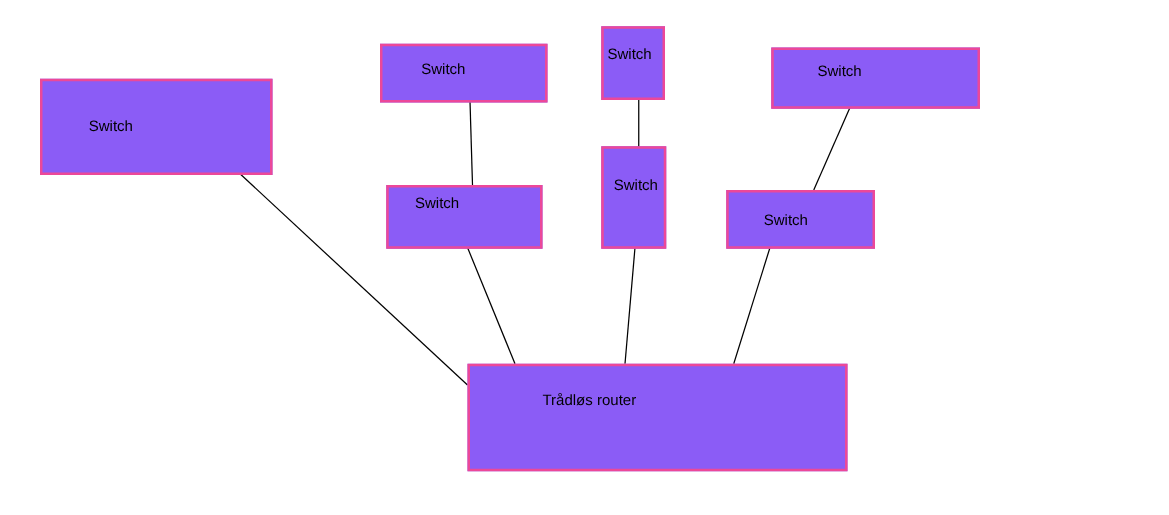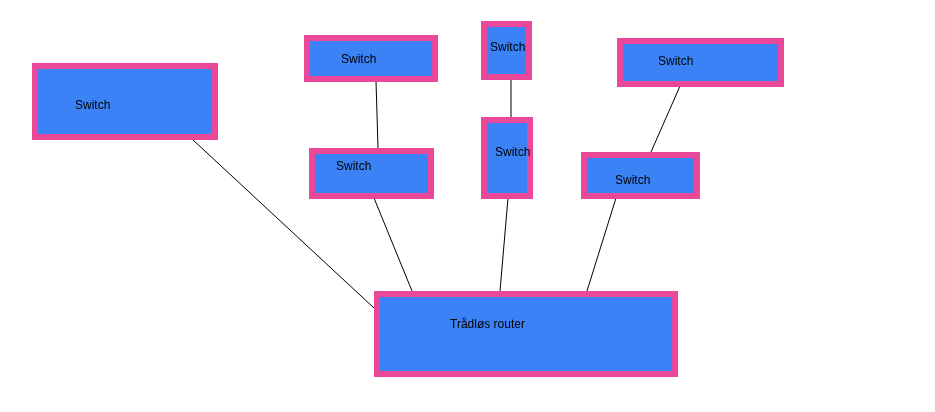--- a/index.html
+++ b/index.html
@@ -18,22 +18,22 @@
   #wires {
     position: absolute;
     left: 0;
     top: 0;
     width: 935px;
     height: 412px;
   }
   .node {
     position: absolute;
     box-sizing: border-box;
-    border: 6px solid #ec4899;
-    background: #3b82f6;
+    border: 2px solid #ec4899;
+    background: #8b5cf6;
   }
   .node .label {
     position: absolute;
     font-size: 12px;
     line-height: 14px;
     color: #000000;
     white-space: nowrap;
   }
   
   .n-modem  { left: 32px;  top: 63px;  width: 186px; height: 77px; }
@@ -51,21 +51,21 @@
   .n-sw-b2  { left: 481px; top: 117px; width: 52px;  height: 82px; }
   .n-sw-b2 .label { left: 8px; top: 22px; }
 
   .n-sw-c1  { left: 617px; top: 38px;  width: 167px; height: 49px; }
   .n-sw-c1 .label { left: 35px; top: 10px; }
 
   .n-sw-c2  { left: 581px; top: 152px; width: 119px; height: 47px; }
   .n-sw-c2 .label { left: 28px; top: 15px; }
 
   .n-router { left: 374px; top: 291px; width: 304px; height: 86px; }
-  .n-router .label { left: 70px; top: 20px; }
+  .n-router .label { left: 58px; top: 20px; }
 </style>
 </head>
 <body>
 
 <div id="canvas">
 
   <svg id="wires" viewBox="0 0 935 412" xmlns="http://www.w3.org/2000/svg">
     <line x1="192" y1="139" x2="374" y2="308" stroke="#000000" stroke-width="1"></line>
     <line x1="376" y1="81" x2="378" y2="148" stroke="#000000" stroke-width="1"></line>
     <line x1="374" y1="198" x2="412" y2="291" stroke="#000000" stroke-width="1"></line>

